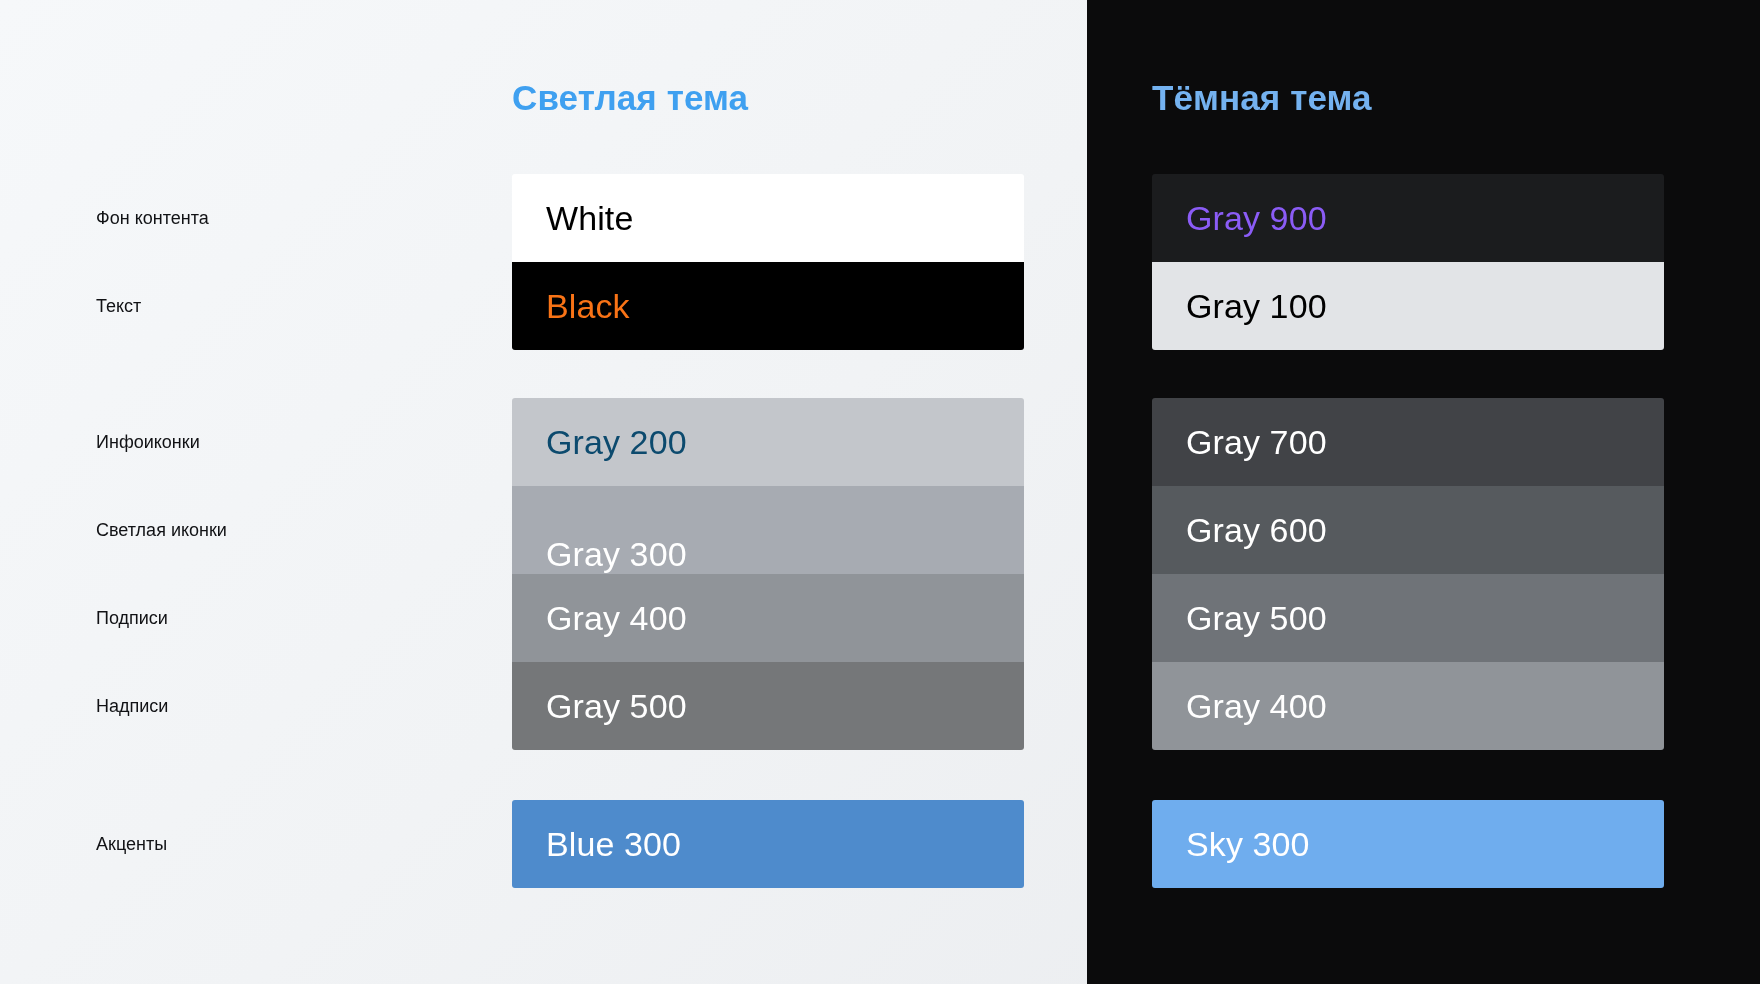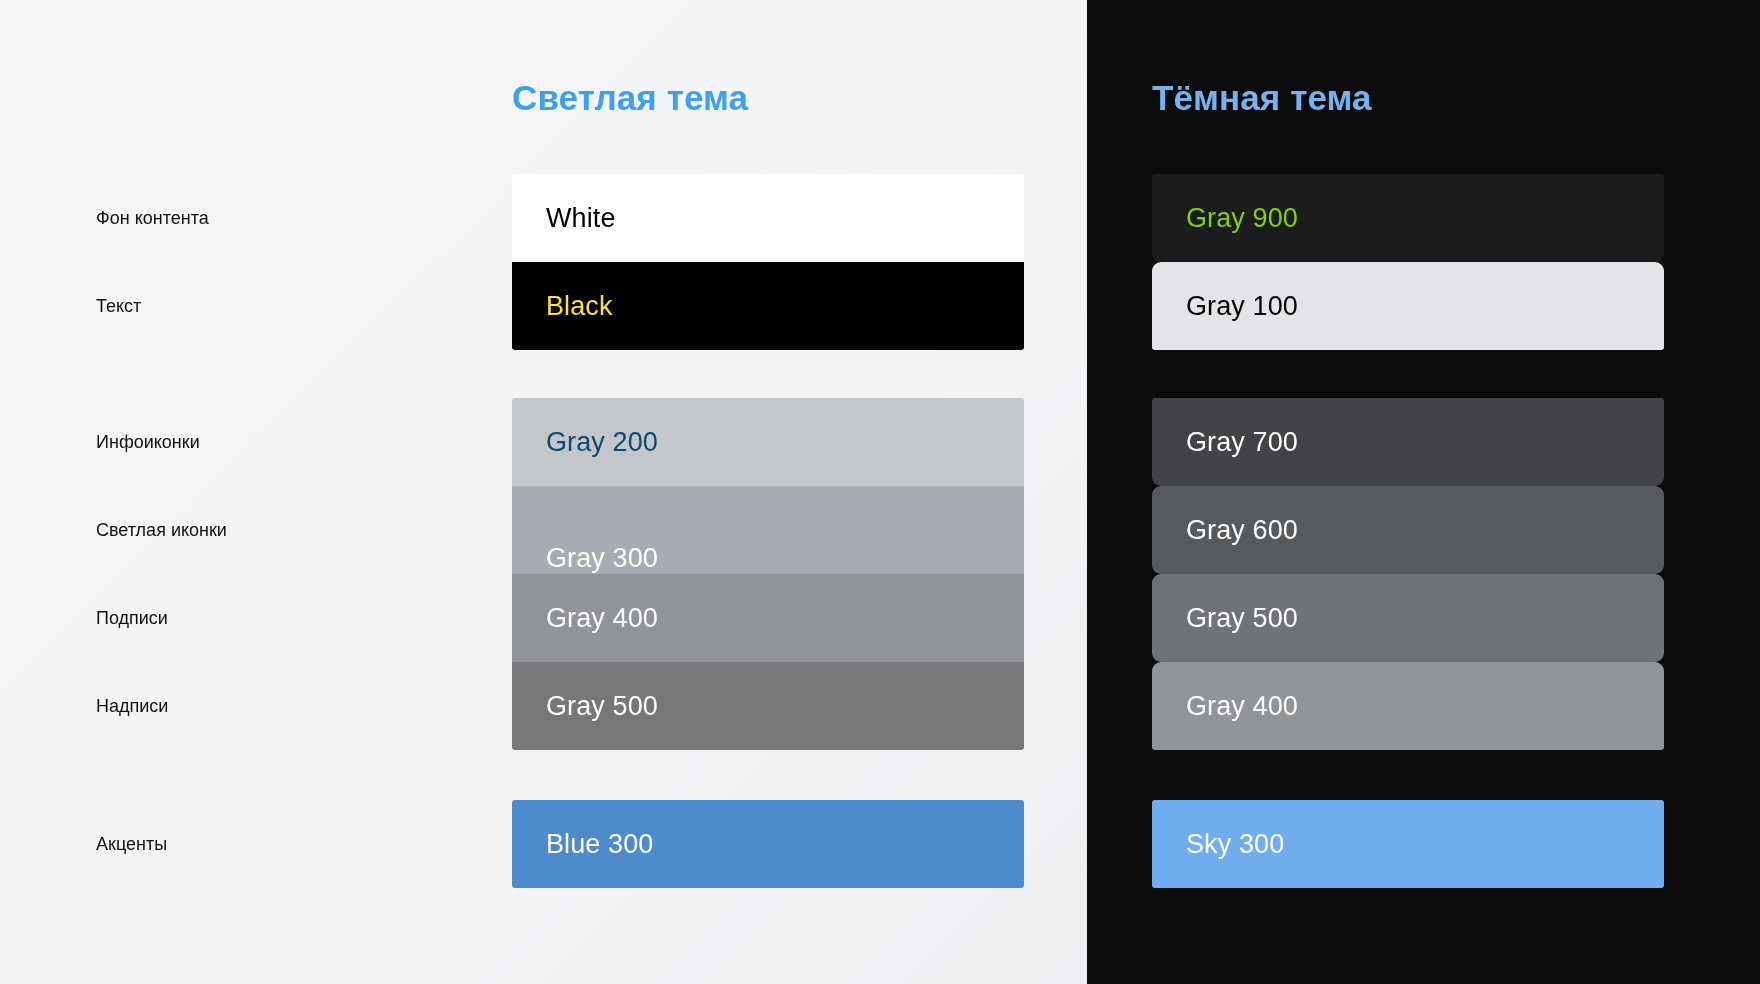--- a/index.html
+++ b/index.html
@@ -66,26 +66,26 @@
   .swatch {
     position: absolute;
     width: 512px;
     height: 88px;
     box-sizing: border-box;
     display: flex;
     align-items: center;
     padding-left: 34px;
   }
   .swatch .swatch-label {
-    font-size: 27px;
+    font-size: 34px;
     letter-spacing: 0.1px;
     white-space: nowrap;
   }
   .col-light { left: 512px; }
-  .col-dark  { left: 1152px; border-radius: 9px; }
+  .col-dark  { left: 1152px; }
 
   
   .g-top    { border-top-left-radius: 3px;    border-top-right-radius: 3px; }
   .g-bottom { border-bottom-left-radius: 3px; border-bottom-right-radius: 3px; }
 </style>
 </head>
 <body>
 
 <div id="stage">
 
@@ -102,41 +102,41 @@
       <div class="row-label" style="top: 486px;">Светлая иконки</div>
       <div class="row-label" style="top: 574px;">Подписи</div>
       <div class="row-label" style="top: 662px;">Надписи</div>
       <div class="row-label" style="top: 800px;">Акценты</div>
     </div>
   <div id="light-swatches">
       <div class="swatch col-light g-top" style="top: 174px; background: rgb(255, 255, 255);">
         <span class="swatch-label" style="color: rgb(0, 0, 0);">White</span>
       </div>
       <div class="swatch col-light g-bottom" style="top: 262px; background: rgb(0, 0, 0);">
-        <span class="swatch-label" style="color: #fde047;">Black</span>
+        <span class="swatch-label" style="color: #f97316;">Black</span>
       </div>
       <div class="swatch col-light g-top" style="top: 398px; background: rgb(195, 198, 203);">
         <span class="swatch-label" style="color: #0c4a6e;">Gray 200</span>
       </div>
       <div class="swatch col-light" style="top: 486px; background: rgb(167, 171, 178); align-items: flex-end;">
         <span class="swatch-label" style="color: rgb(255, 255, 255);">Gray 300</span>
       </div>
       <div class="swatch col-light" style="top: 574px; background: rgb(144, 148, 153);">
         <span class="swatch-label" style="color: rgb(255, 255, 255);">Gray 400</span>
       </div>
       <div class="swatch col-light g-bottom" style="top: 662px; background: rgb(117, 119, 121);">
         <span class="swatch-label" style="color: rgb(255, 255, 255);">Gray 500</span>
       </div>
       <div class="swatch col-light g-top g-bottom" style="top: 800px; background: rgb(78, 139, 204);">
         <span class="swatch-label" style="color: rgb(255, 255, 255);">Blue 300</span>
       </div>
     </div>
   <div id="dark-swatches">
       <div class="swatch col-dark g-top" style="top: 174px; background: rgb(27, 28, 30);">
-        <span class="swatch-label" style="color: #84cc16;">Gray 900</span>
+        <span class="swatch-label" style="color: #8b5cf6;">Gray 900</span>
       </div>
       <div class="swatch col-dark g-bottom" style="top: 262px; background: rgb(226, 228, 231);">
         <span class="swatch-label" style="color: rgb(0, 0, 0);">Gray 100</span>
       </div>
       <div class="swatch col-dark g-top" style="top: 398px; background: rgb(65, 67, 71);">
         <span class="swatch-label" style="color: rgb(255, 255, 255);">Gray 700</span>
       </div>
       <div class="swatch col-dark" style="top: 486px; background: rgb(86, 90, 94);">
         <span class="swatch-label" style="color: rgb(255, 255, 255);">Gray 600</span>
       </div>

